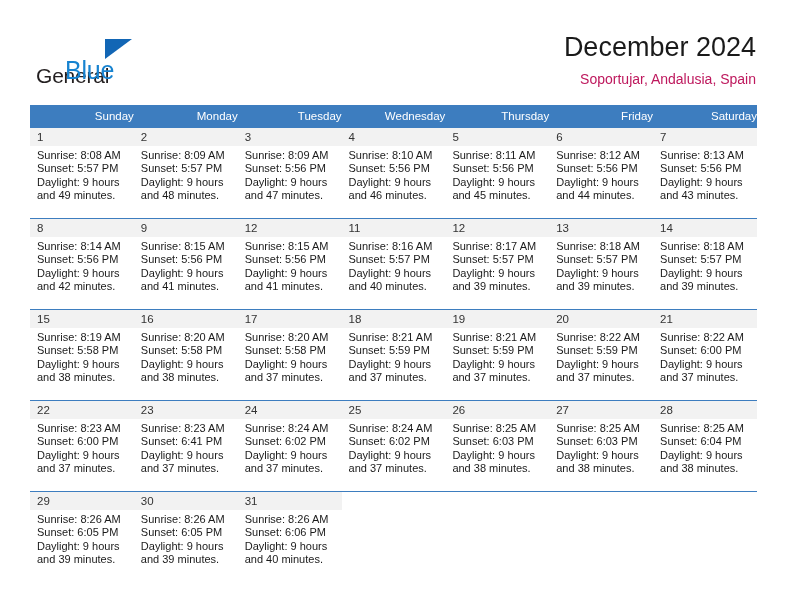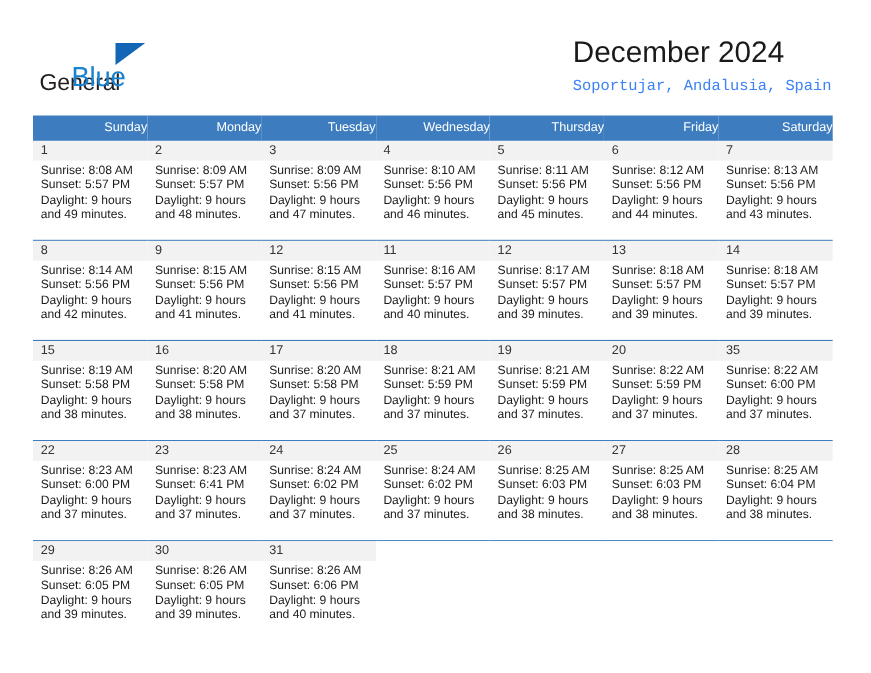--- a/index.html
+++ b/index.html
@@ -55,36 +55,35 @@
     top: 22px;
     font-size: 25px;
     letter-spacing: -0.2px;
     color: #1783d0;
     line-height: 24px;
   }
   .title-block {
     position: absolute;
     right: 36px;
     top: 30px;
-    text-align: left;
+    text-align: right;
   }
   .cal-title {
     font-size: 27px;
     font-weight: normal;
     color: #1a1a1a;
     line-height: 34px;
     white-space: nowrap;
   }
   .cal-subtitle {
     font-size: 14px;
-    color: #3b82f6;
+    color: #be185d;
     line-height: 20px;
     margin-top: 5px;
     white-space: nowrap;
-    font-family: Liberation Mono, monospace;
   }
 
   
   .calendar {
     position: absolute;
     left: 30px;
     top: 105px;
     width: 727px;
     border-collapse: collapse;
     table-layout: fixed;
@@ -377,21 +376,21 @@
               <div class="details">
                 <div>Sunrise: 8:22 AM</div>
                 <div>Sunset: 5:59 PM</div>
                 <div>Daylight: 9 hours</div>
                 <div>and 37 minutes.</div>
               </div>
             </div>
           </td>
           <td>
             <div class="daycell">
-              <div class="daynum-strip">35</div>
+              <div class="daynum-strip">21</div>
               <div class="details">
                 <div>Sunrise: 8:22 AM</div>
                 <div>Sunset: 6:00 PM</div>
                 <div>Daylight: 9 hours</div>
                 <div>and 37 minutes.</div>
               </div>
             </div>
           </td>
         </tr>
         <tr>

